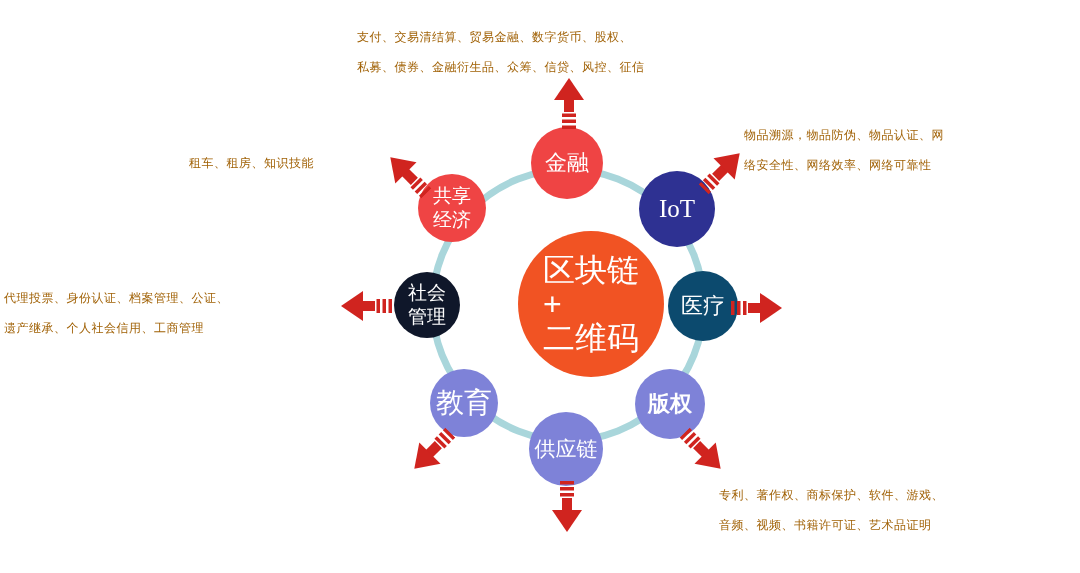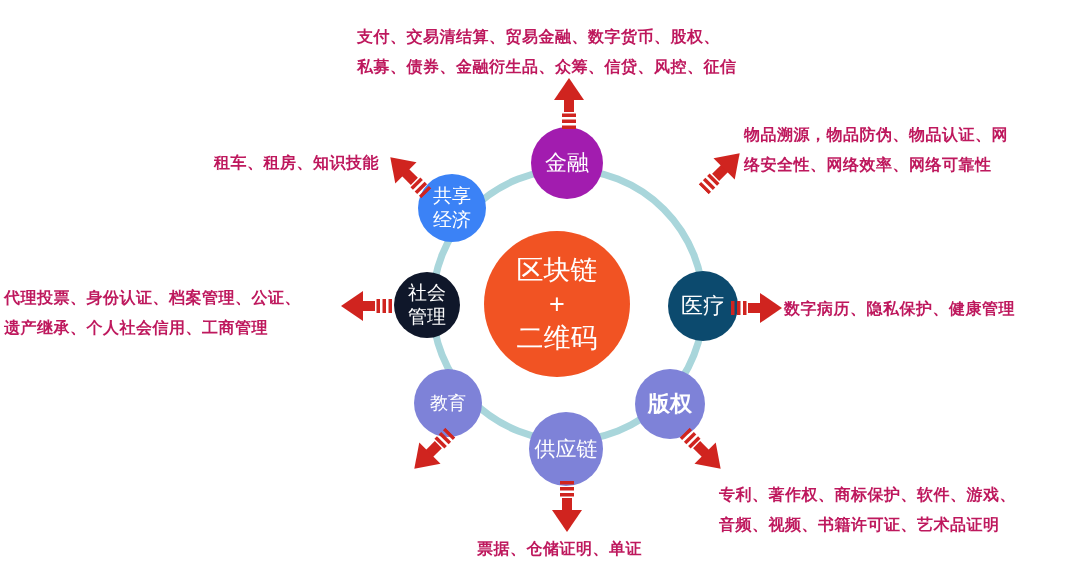--- a/index.html
+++ b/index.html
@@ -27,56 +27,56 @@
     align-items: center;
     justify-content: center;
     color: #ffffff;
     text-align: center;
     white-space: pre-line;
     z-index: 2;
     line-height: 1.15;
   }
   .center-node {
     position: absolute;
-    left: 484px; top: 231px;
+    left: 518px; top: 231px;
     width: 146px; height: 146px;
     border-radius: 50%;
     display: flex;
     align-items: center;
     justify-content: center;
     color: #ffffff;
-    text-align: center;
+    text-align: left;
     white-space: pre-line;
-    font-size: 27px;
+    font-size: 32px;
     line-height: 34px;
     z-index: 3;
   }
   .n-finance   { left: 531px; top: 127px; width: 72px; height: 72px; font-size: 22px; }
   .n-iot       { left: 639px; top: 171px; width: 76px; height: 76px; font-size: 25px;
                  font-family: "Liberation Serif", serif; }
   .n-medical   { left: 668px; top: 271px; width: 70px; height: 70px; font-size: 22px; }
   .n-copyright { left: 635px; top: 369px; width: 70px; height: 70px; font-size: 22px; font-weight: bold; }
   .n-supply    { left: 529px; top: 412px; width: 74px; height: 74px; font-size: 21px; }
-  .n-education { left: 414px; top: 369px; width: 68px; height: 68px; font-size: 18px; }
+  .n-education { left: 430px; top: 369px; width: 68px; height: 68px; font-size: 28px; }
   .n-social    { left: 394px; top: 272px; width: 66px; height: 66px; font-size: 19px; line-height: 24px; }
   .n-sharing   { left: 418px; top: 174px; width: 68px; height: 68px; font-size: 19px; line-height: 24px; }
 
   .desc {
     position: absolute;
-    color: #be185d;
-    font-size: 16px;
+    color: #a16207;
+    font-size: 12px;
     line-height: 30px;
-    font-weight: bold;
+    font-weight: normal;
     white-space: pre-line;
     z-index: 2;
     letter-spacing: 0.5px;
   }
   .d-finance   { left: 357px; top: 22px;  }
   .d-iot       { left: 744px; top: 120px; }
-  .d-sharing   { left: 189px; top: 148px; margin-left: 25px; }
+  .d-sharing   { left: 189px; top: 148px; }
   .d-social    { left: 4px;   top: 283px; }
   .d-medical   { left: 784px; top: 294px; }
   .d-copyright { left: 719px; top: 480px; }
   .d-supply    { left: 477px; top: 534px; }
   .d-education { left: 240px; top: 466px; }
 
   .arrow {
     position: absolute;
     width: 52px; height: 34px;
     z-index: 2;
@@ -94,38 +94,37 @@
 <body>
 
 <div class="stage">
 
   <div class="ring" style="border-color: rgb(169, 214, 219);"></div>
 
   <div class="center-node" style="background: rgb(241, 83, 35);">区块链
 +
 二维码</div>
 
-  <div class="node n-finance" style="background: #a21caf;">金融</div>
+  <div class="node n-finance" style="background: #ef4444;">金融</div>
+  <div class="node n-iot" style="background: rgb(46, 49, 146);">IoT</div>
   <div class="node n-medical" style="background: #0c4a6e;">医疗</div>
   <div class="node n-copyright" style="background: rgb(126, 130, 216);">版权</div>
   <div class="node n-supply" style="background: rgb(126, 130, 216);">供应链</div>
   <div class="node n-education" style="background: rgb(126, 130, 216);">教育</div>
   <div class="node n-social" style="background: #0f172a;">社会
 管理</div>
-  <div class="node n-sharing" style="background: #3b82f6;">共享
+  <div class="node n-sharing" style="background: #ef4444;">共享
 经济</div>
 
   <div class="desc d-finance">支付、交易清结算、贸易金融、数字货币、股权、
 私募、债券、金融衍生品、众筹、信贷、风控、征信</div>
   <div class="desc d-iot">物品溯源，物品防伪、物品认证、网
 络安全性、网络效率、网络可靠性</div>
-  <div class="desc d-medical">数字病历、隐私保护、健康管理</div>
   <div class="desc d-copyright">专利、著作权、商标保护、软件、游戏、
 音频、视频、书籍许可证、艺术品证明</div>
-  <div class="desc d-supply">票据、仓储证明、单证</div>
   <div class="desc d-social">代理投票、身份认证、档案管理、公证、
 遗产继承、个人社会信用、工商管理</div>
   <div class="desc d-sharing">租车、租房、知识技能</div>
 
   <svg class="arrow a-finance" viewBox="0 0 52 34">
     <g fill="#D0241F">
       <rect x="0" y="10" width="3.5" height="14"></rect>
         <rect x="6" y="10" width="3.5" height="14"></rect>
       <rect x="12" y="10" width="3.5" height="14"></rect>
         <rect x="17" y="12" width="13" height="10"></rect>

